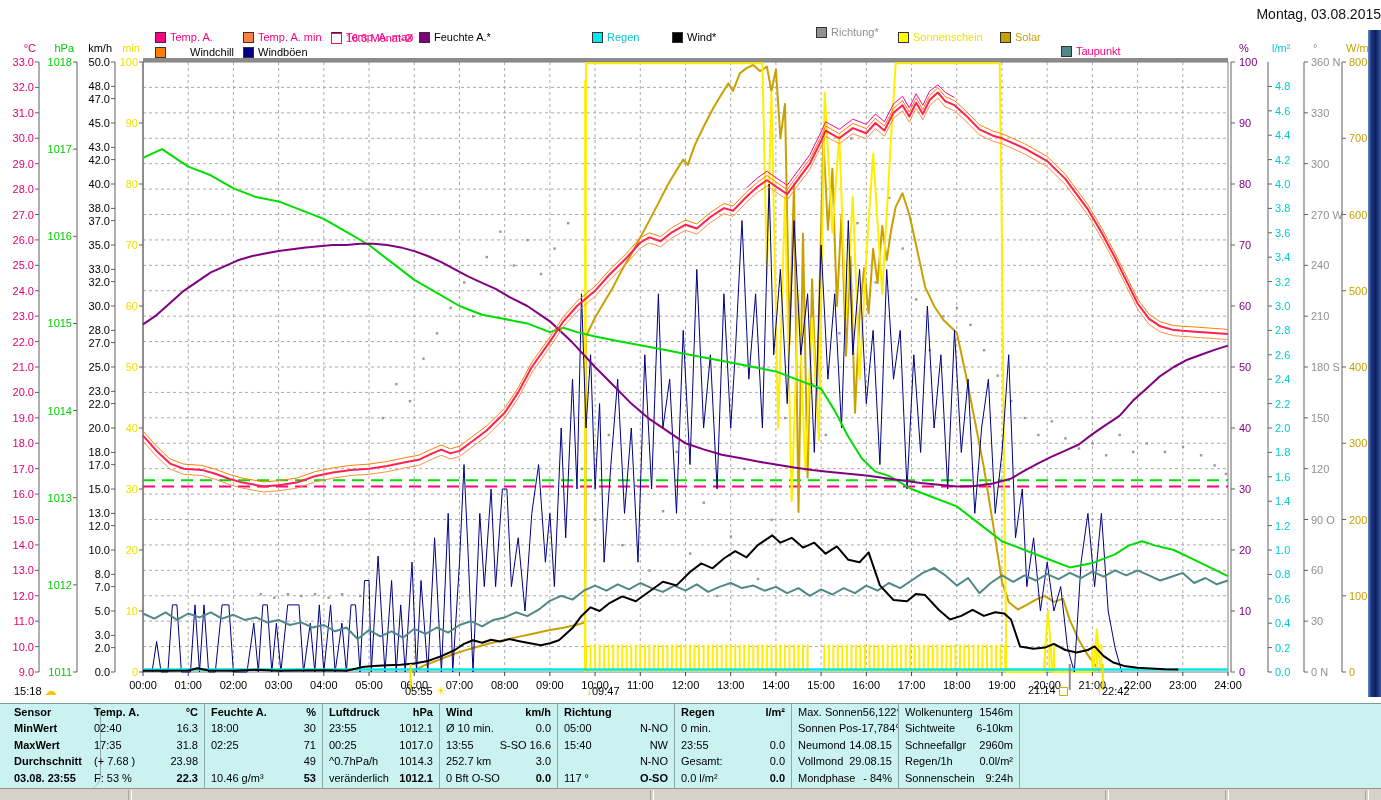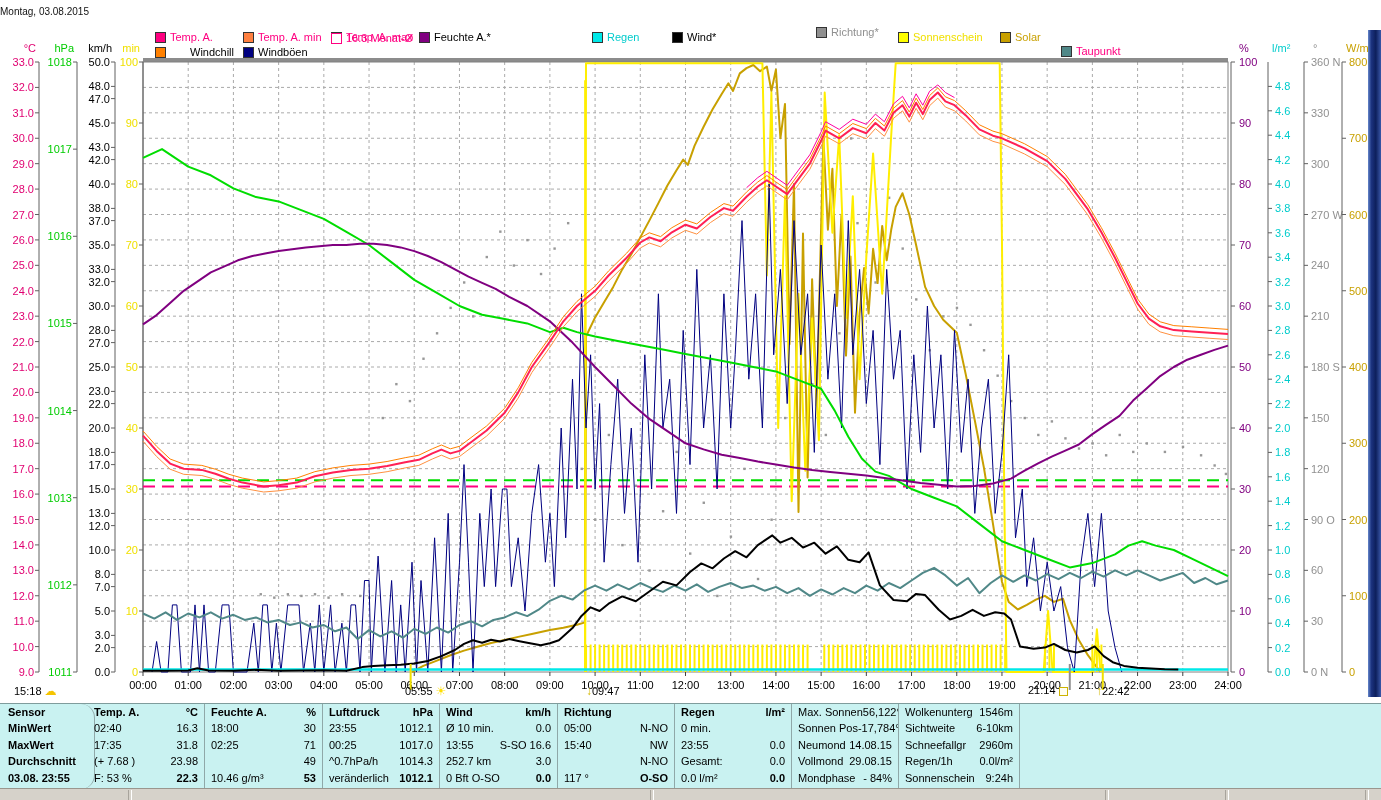--- a/index.html
+++ b/index.html
@@ -1,18 +1,18 @@
 <!DOCTYPE html>
 <html><head>
 <meta charset="utf-8">
 <style>
   html,body{margin:0;padding:0;background:#fff;}
   #screen{position:relative;width:1381px;height:800px;background:#ffffff;overflow:hidden;
           font-family:"Liberation Sans","DejaVu Sans",sans-serif;font-size:11px;color:#000;}
-  #title{position:absolute;top:6px;left:0;right:0;text-align:left;font-size:10px;color:#111;}
+  #title{position:absolute;top:6px;left:0;right:0;text-align:right;font-size:14px;color:#111;}
   .lg{position:absolute;height:12px;display:flex;align-items:center;white-space:nowrap;cursor:default;}
   .lg .sw{display:inline-block;width:9px;height:9px;margin-right:4px;border:1px solid #333;}
   #chart{position:absolute;left:0;top:0;}
   #rightstrip{position:absolute;top:30px;left:1368px;width:13px;height:667px;
      background:linear-gradient(90deg,#6688cc 0%,#1c3380 25%,#0d1f5c 60%,#3a57a8 100%);}
   .ann{position:absolute;white-space:nowrap;color:#000;font-size:11px;}
   .ann .ic{font-size:12px;}
   .sqic{display:inline-block;width:7px;height:7px;border:1px solid #cdb300;background:#fffef0;vertical-align:middle;}
   #wtable{position:absolute;left:0;top:703px;width:1381px;height:85px;background:#c9f2f1;
           border-top:1px solid #7f9c9c;border-bottom:1px solid #7f9c9c;}
@@ -662,21 +662,21 @@
     </svg>
   <div id="annot-root">
       <div class="ann" style="left: 14px; top: 684px;"><span>15:18</span> <span class="ic" style="color: rgb(245, 196, 0);">☁</span></div>
       <div class="ann" style="left: 373px; top: 684px; padding-left: 32px;"><span>05:55</span> <span class="ic" style="color: rgb(255, 223, 0);">☀</span></div>
       <div class="ann" style="left: 586px; top: 684px;"><span class="ic" style="color: rgb(212, 184, 0);">↓</span><span>09:47</span></div>
       <div class="ann" style="left: 1028px; top: 684px;"><span>21:14</span> <span class="sqic"></span></div>
       <div class="ann" style="left: 1096px; top: 684px;"><span class="ic" style="color: rgb(212, 184, 0);">↑</span><span>22:42</span></div>
     </div>
   <div id="rightstrip"></div>
   <div id="wtable">
-      <div class="tcol" style="left: 2px; width: 93px; border-radius: 14px;">
+      <div class="tcol" style="left: 8px; width: 93px; border-radius: 14px;">
         <div class="trow">
           <span class="b">Sensor</span>
           <span class="b"></span>
         </div>
         <div class="trow">
           <span class="b">MinWert</span>
           <span class="b"></span>
         </div>
         <div class="trow">
           <span class="b">MaxWert</span>

